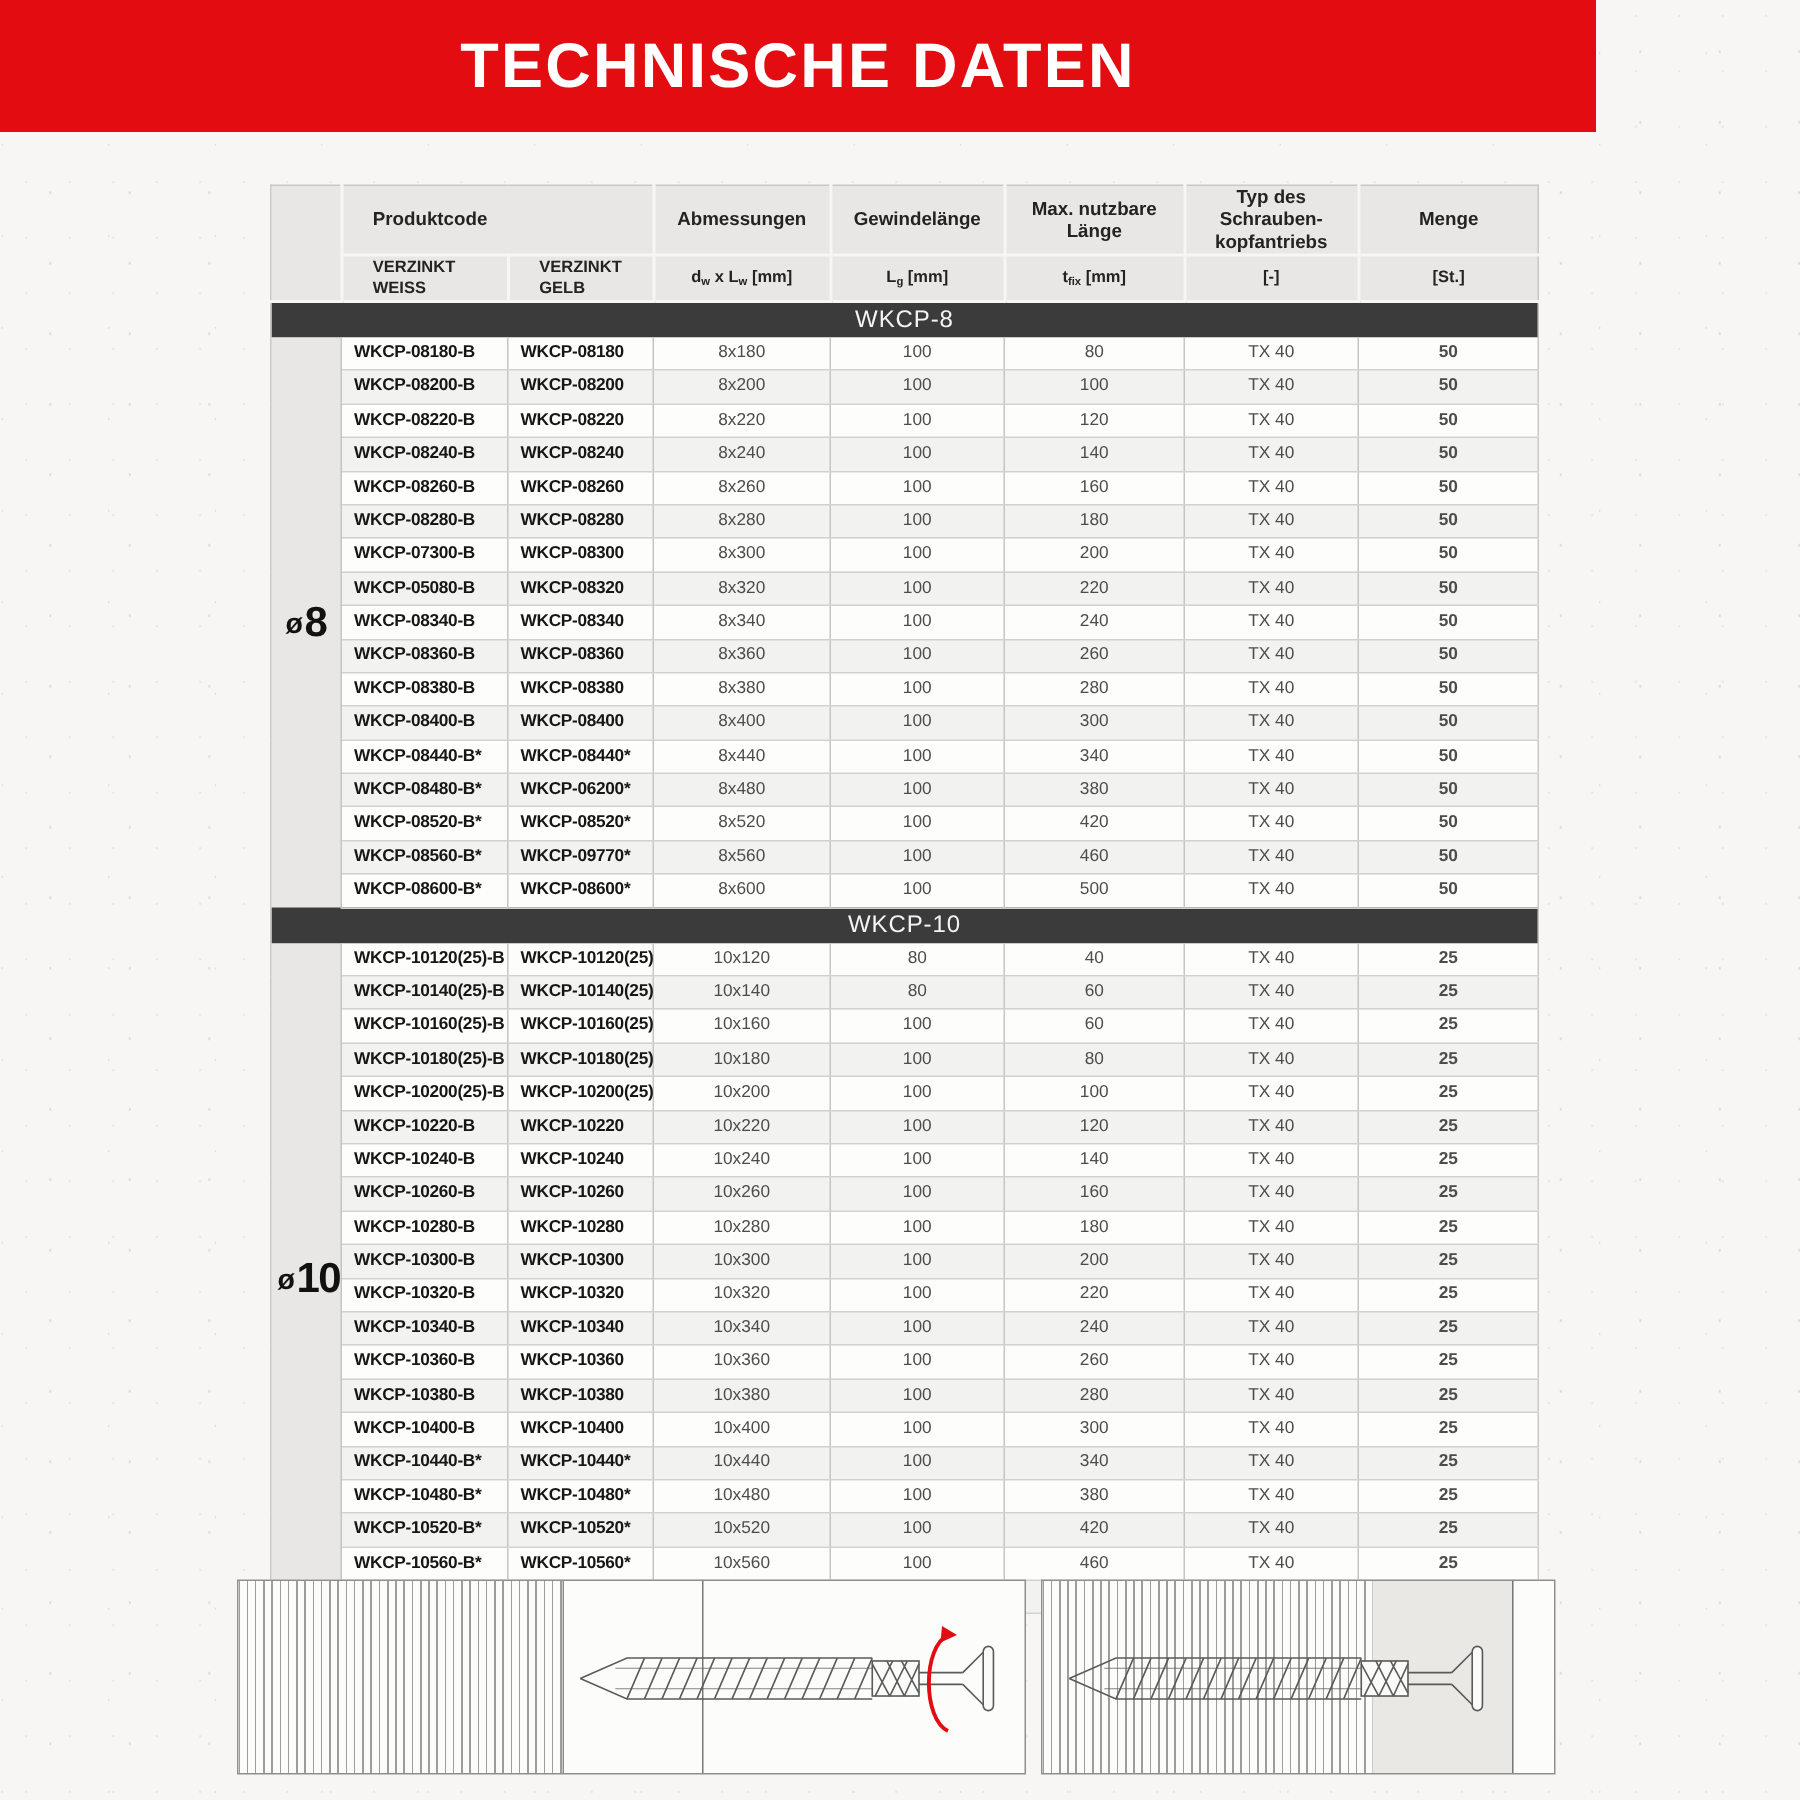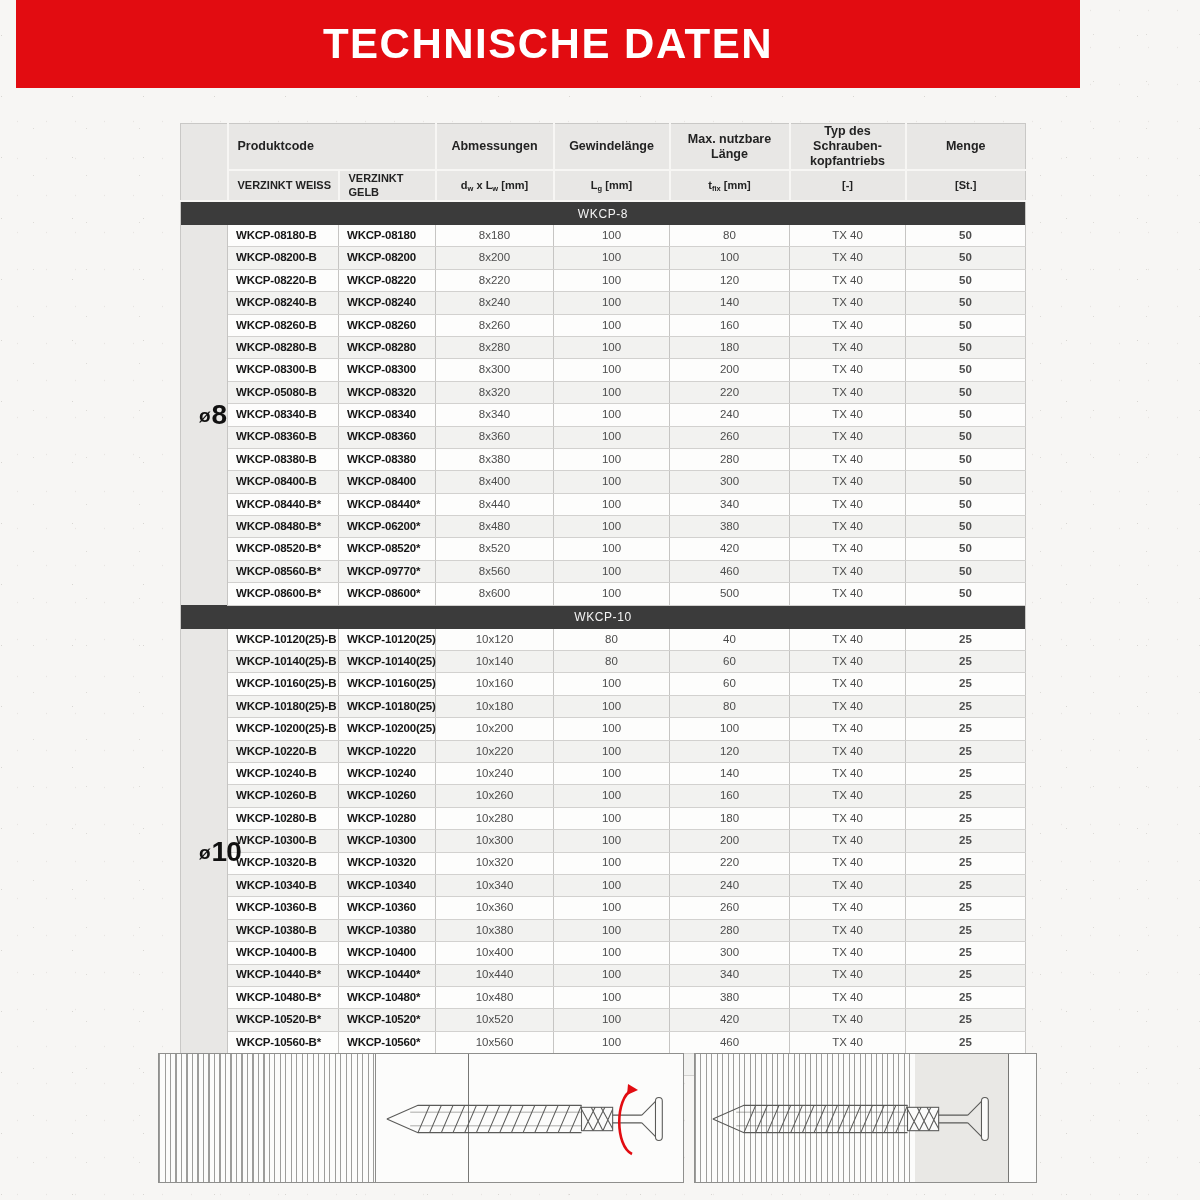--- a/index.html
+++ b/index.html
@@ -7,47 +7,47 @@
     width:1200px;height:1200px;position:relative;overflow:hidden;
     font-family:"Liberation Sans","DejaVu Sans",sans-serif;
     background-color:#f7f6f4;
     background-image:
       radial-gradient(#dddbd7 0.8px, transparent 0.9px),
       radial-gradient(#e7e5e1 0.7px, transparent 0.8px),
       radial-gradient(#d8d6d2 0.6px, transparent 0.7px);
     background-size:53px 47px, 29px 37px, 71px 61px;
     background-position:7px 11px, 3px 29px, 37px 5px;
   }
-  .banner{position:absolute;top:0;left:16px;width:1064px;height:88px;
+  .banner{position:absolute;top:0;left:0;width:1064px;height:88px;
     display:flex;align-items:center;justify-content:center;}
   .banner h1{margin:0;color:#fff;font-size:42px;font-weight:bold;letter-spacing:1.5px;}
 
   .table-wrap{position:absolute;left:180px;top:123px;width:845px;}
   table{width:845px;border-collapse:collapse;table-layout:fixed;border:1px solid #c9c8c6;}
   thead th{background:#e8e7e5;color:#232323;font-weight:bold;text-align:center;
     border-right:2px solid #f7f6f4;border-bottom:2px solid #f7f6f4;padding:0 6px;
     line-height:1.2;}
   thead th:last-child{border-right:none;margin-top:20px;}
   thead tr.h1 th{height:43px;font-size:12.5px;}
   thead tr.h2 th{height:29px;font-size:11px;}
-  thead th.left{text-align:left;padding-left:9px;}
+  thead th.left{text-align:left;padding-left:20px;}
   thead th.corner{border-bottom:2px solid #f7f6f4;}
   sub{font-size:7.5px;vertical-align:-2px;letter-spacing:0;}
 
   tbody td{height:21.4px;padding:0 8px;font-size:11.5px;line-height:1;
     border-right:1px solid #c6c5c3;border-bottom:1px solid #d2d1cf;
     background:#fdfdfc;vertical-align:middle;white-space:nowrap;}
   tbody td:last-child{border-right:none;font-weight:bold;}
   tbody tr.alt td{background:#f2f2f0;}
   tbody td.code{color:#161616;font-weight:bold;text-align:left;letter-spacing:-0.2px;}
   tbody td.num{color:#4c4c4c;text-align:center;}
   tbody tr.section-bar td{background:#3b3b3b;color:#f4f4f4;height:23px;
-    text-align:center;font-size:12px;font-weight:normal;letter-spacing:0.6px;border:none;}
+    text-align:center;font-size:16px;font-weight:normal;letter-spacing:0.6px;border:none;}
   tbody td.dia{background:#e8e7e5;text-align:center;vertical-align:middle;
-    border-right:1px solid #c6c5c3;border-bottom:none;padding:0 18px;}
+    border-right:1px solid #c6c5c3;border-bottom:none;padding:0 4px;}
   td.dia .sym{font-size:19px;font-weight:bold;color:#111;margin-right:1px;vertical-align:2px;}
   td.dia .val{font-size:28px;font-weight:bold;color:#111;letter-spacing:-1px;}
 
   .illus{position:absolute;top:1053px;height:130px;background:#fcfcfb;
     border:1px solid #8f8f8d;box-sizing:border-box;}
   .illus-left{left:158px;width:526px;}
   .illus-right{left:694px;width:343px;}
   .hatch{position:absolute;top:0;bottom:0;left:0;
     background:repeating-linear-gradient(90deg,#9d9d9b 0 1px,transparent 1px 5.5px);
     border-right:1px solid #8d8d8b;}
@@ -157,21 +157,21 @@
           <tr class="alt">
             <td class="code">WKCP-08280-B</td>
             <td class="code">WKCP-08280</td>
             <td class="num">8x280</td>
             <td class="num">100</td>
             <td class="num">180</td>
             <td class="num">TX 40</td>
             <td class="num">50</td>
           </tr>
           <tr>
-            <td class="code">WKCP-08300-B</td>
+            <td class="code">WKCP-07300-B</td>
             <td class="code">WKCP-08300</td>
             <td class="num">8x300</td>
             <td class="num">100</td>
             <td class="num">200</td>
             <td class="num">TX 40</td>
             <td class="num">50</td>
           </tr>
           <tr class="alt">
             <td class="code">WKCP-05080-B</td>
             <td class="code">WKCP-08320</td>

